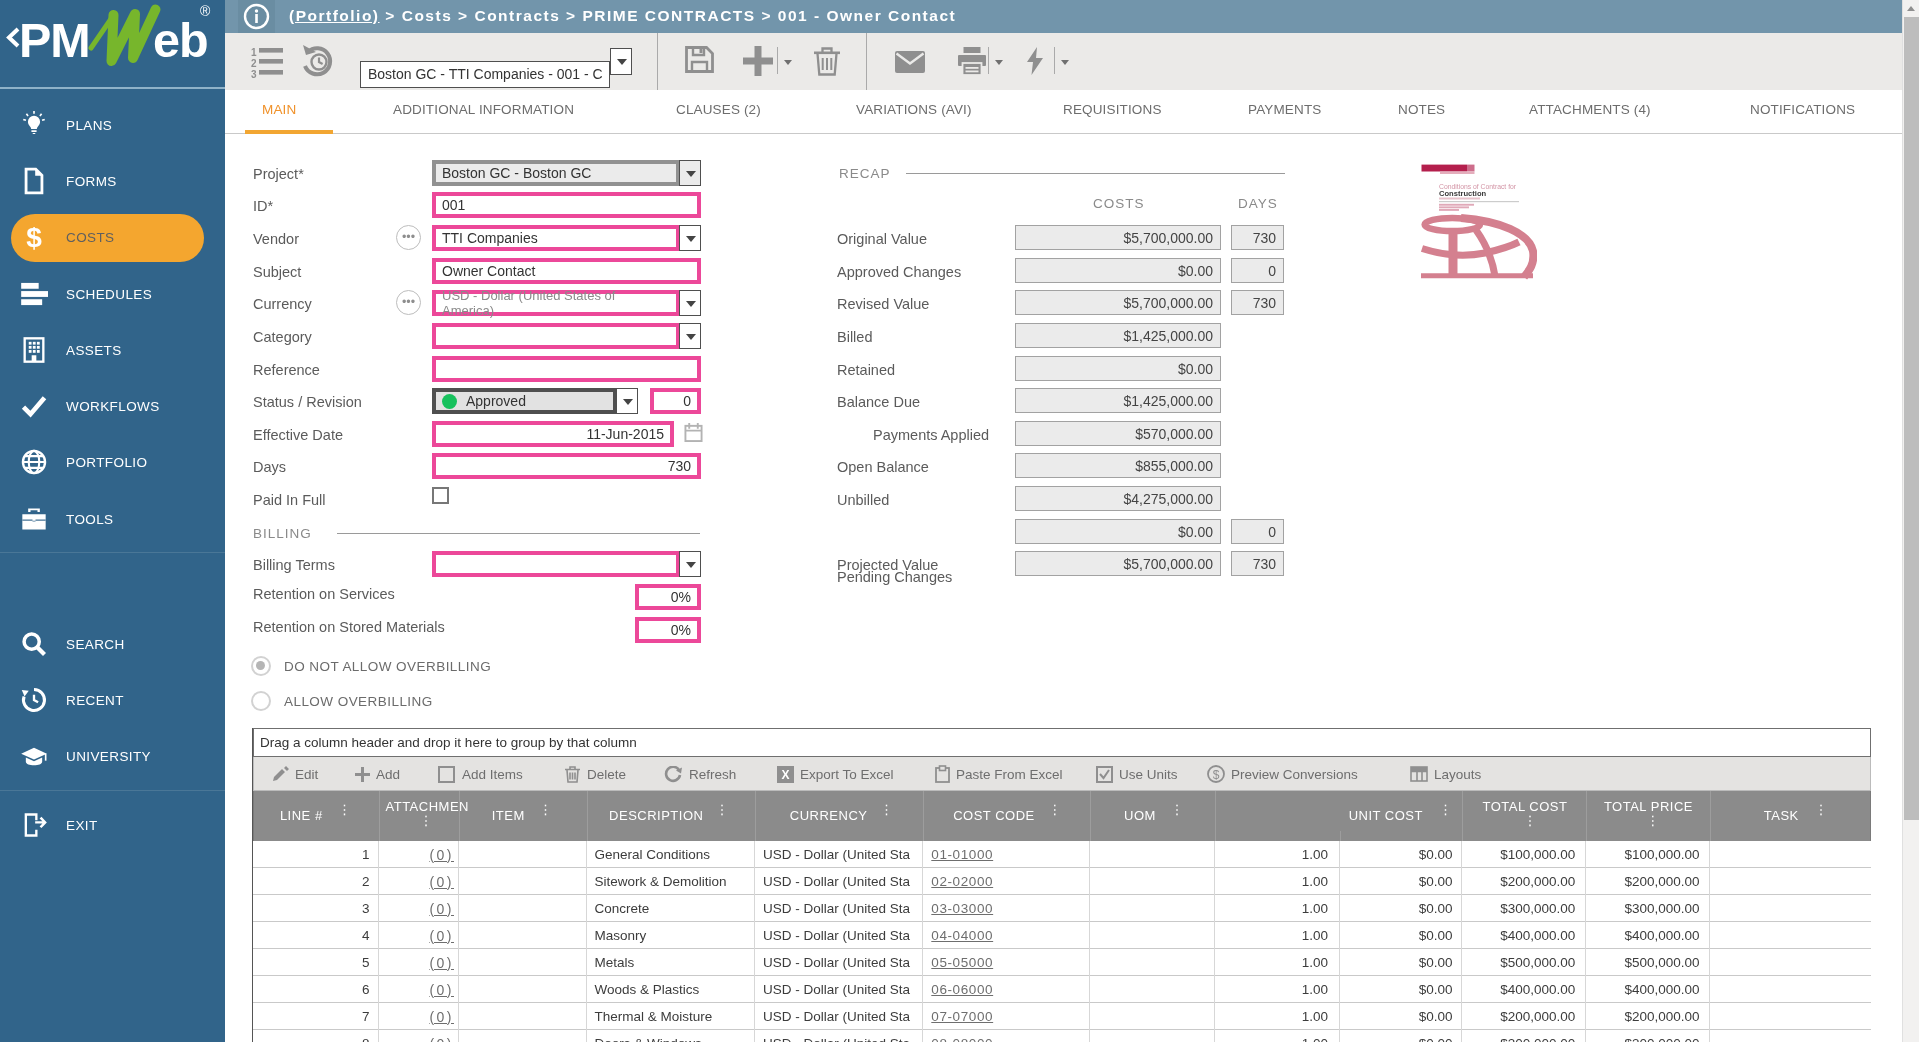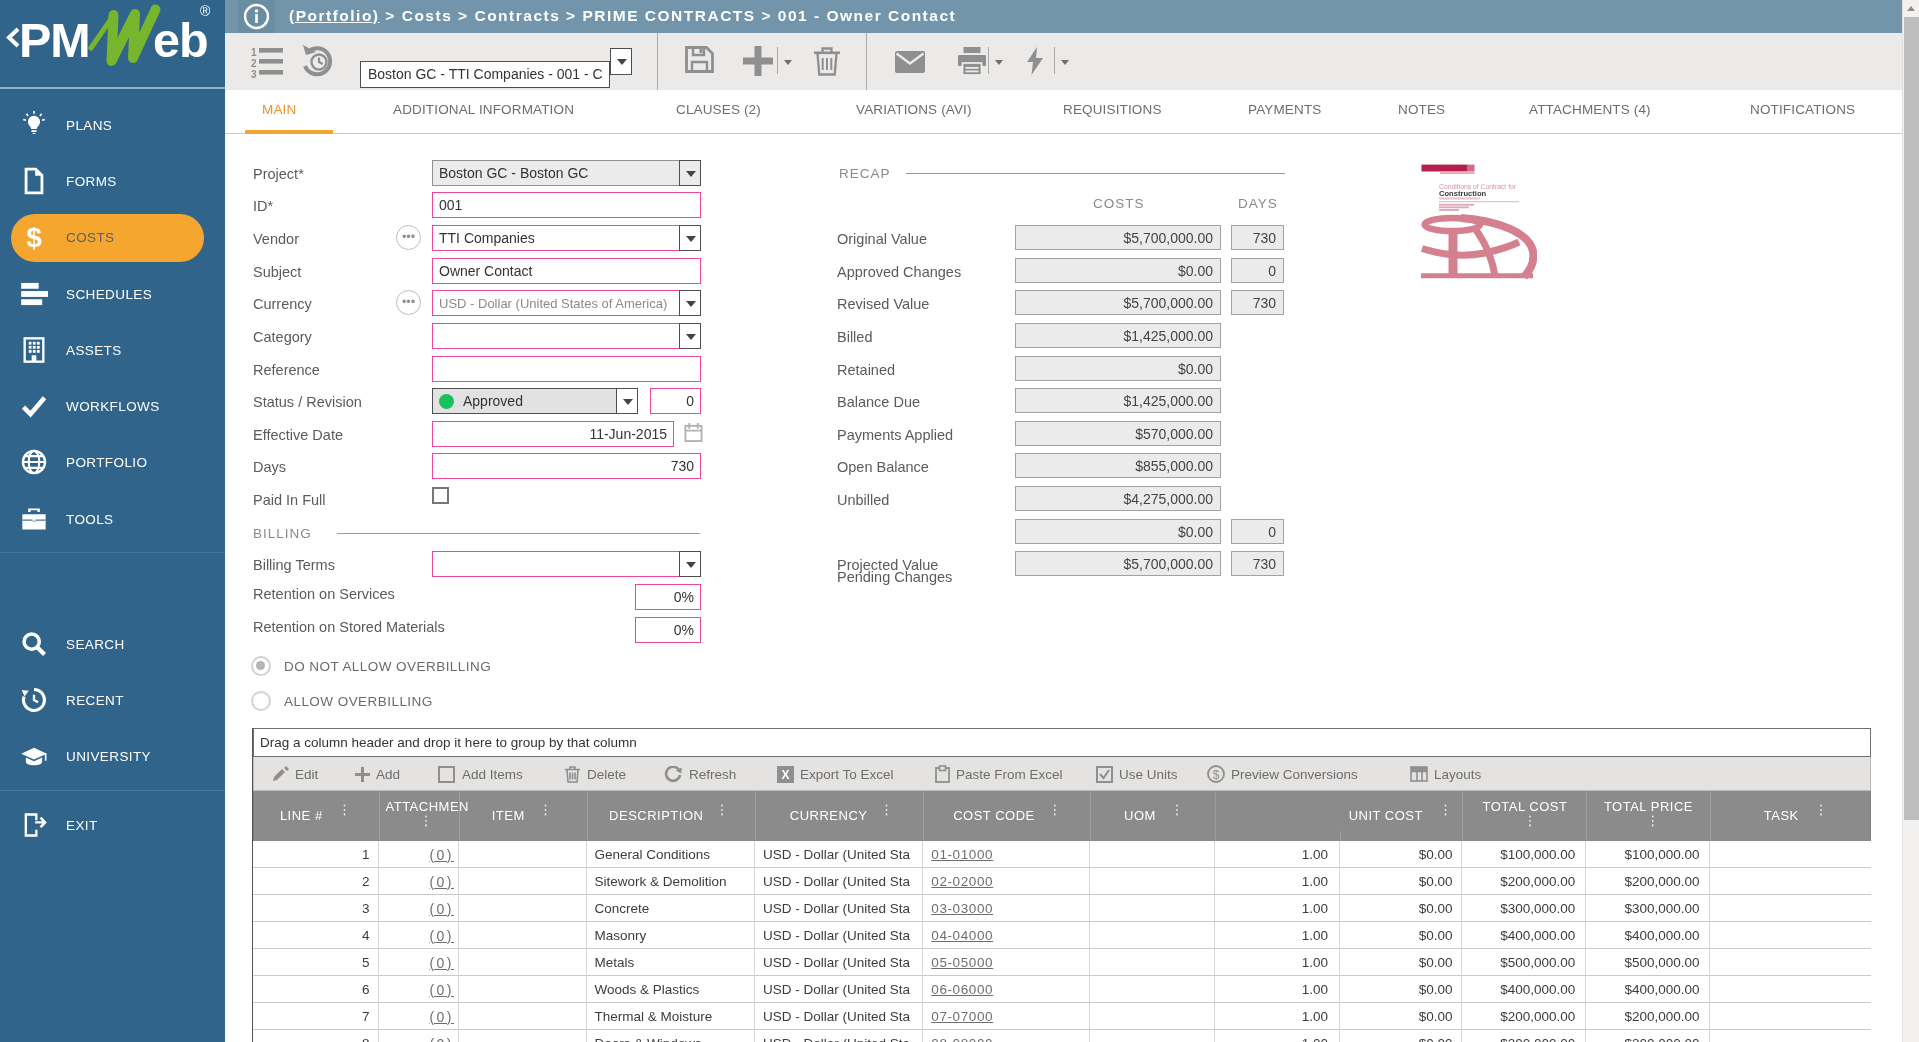--- a/index.html
+++ b/index.html
@@ -22,21 +22,21 @@
 #toolbar { position:absolute; left:225px; top:33px; width:1677px; height:57px; background:#ebeae8; }
 .tsep { position:absolute; top:0; width:1px; height:57px; background:#aaa; }
 #tabs { position:absolute; left:225px; top:90px; width:1677px; height:44px; background:#fff; border-bottom:1px solid #c9c9c9; }
 .tab { position:absolute; top:12px; font-size:13.5px; letter-spacing:.15px; color:#6d6d6d; white-space:nowrap; }
 .tab.active { color:#f0922b; }
 #tab-underline { position:absolute; left:20px; top:40px; width:88px; height:4px; background:#f2a632; }
 
 
 #content { position:absolute; left:225px; top:134px; width:1677px; height:908px; background:#fff; }
 .flabel { position:absolute; font-size:14.5px; color:#5b5b5b; white-space:nowrap; }
-.field { position:absolute; border:1px solid #ec4899; background:#fff; font-size:14px; color:#333; padding:0 6px; display:flex; align-items:center; height:26px; }
+.field { position:absolute; border:4px solid #ec4899; background:#fff; font-size:14px; color:#333; padding:0 6px; display:flex; align-items:center; height:26px; }
 .field.ro { background:#ebebeb; border-color:#919191; }
 .field.num { justify-content:flex-end; }
 .ddbtn { position:absolute; width:22px; height:26px; border:1px solid #4f4f4f; background:#fff; }
 .ddbtn:after { content:""; position:absolute; left:6px; top:10px; border-left:5px solid transparent; border-right:5px solid transparent; border-top:6px solid #444; }
 .circ3 { position:absolute; width:25px; height:25px; border:1.5px solid #bdbdbd; border-radius:50%; display:flex; align-items:center; justify-content:center; }
 .circ3:after { content:"•••"; font-size:12.5px; letter-spacing:0; color:#8e8e8e; margin-top:-2px; }
 .sect { position:absolute; font-size:13.5px; color:#8a8a8a; letter-spacing:1px; }
 .sectline { position:absolute; height:1px; background:#9a9a9a; }
 .rfield { position:absolute; border:1px solid #a2a2a2; background:#ebebeb; font-size:14px; color:#444; padding:0 7px; display:flex; align-items:center; justify-content:flex-end; height:25px; }
 .rlabel { position:absolute; font-size:14.5px; color:#5b5b5b; white-space:nowrap; }
@@ -331,21 +331,21 @@
   <div class="rfield" style="left:1006px;top:124px;width:53px;">0</div>
   <div class="rlabel" style="left:612px;top:162px;">Revised Value</div>
   <div class="rfield" style="left:790px;top:156px;width:206px;">$5,700,000.00</div>
   <div class="rfield" style="left:1006px;top:156px;width:53px;">730</div>
   <div class="rlabel" style="left:612px;top:195px;">Billed</div>
   <div class="rfield" style="left:790px;top:189px;width:206px;">$1,425,000.00</div>
   <div class="rlabel" style="left:612px;top:228px;">Retained</div>
   <div class="rfield" style="left:790px;top:222px;width:206px;">$0.00</div>
   <div class="rlabel" style="left:612px;top:260px;">Balance Due</div>
   <div class="rfield" style="left:790px;top:254px;width:206px;">$1,425,000.00</div>
-  <div class="rlabel" style="left:612px;top:293px;">Payments Applied</div>
+  <div class="rlabel" style="left:648px;top:293px;">Payments Applied</div>
   <div class="rfield" style="left:790px;top:287px;width:206px;">$570,000.00</div>
   <div class="rlabel" style="left:612px;top:325px;">Open Balance</div>
   <div class="rfield" style="left:790px;top:319px;width:206px;">$855,000.00</div>
   <div class="rlabel" style="left:612px;top:358px;">Unbilled</div>
   <div class="rfield" style="left:790px;top:352px;width:206px;">$4,275,000.00</div>
   <div class="rlabel" style="left:612px;top:391px;margin-top:44px;">Pending Changes</div>
   <div class="rfield" style="left:790px;top:385px;width:206px;">$0.00</div>
   <div class="rfield" style="left:1006px;top:385px;width:53px;">0</div>
   <div class="rlabel" style="left:612px;top:423px;">Projected Value</div>
   <div class="rfield" style="left:790px;top:417px;width:206px;">$5,700,000.00</div>

